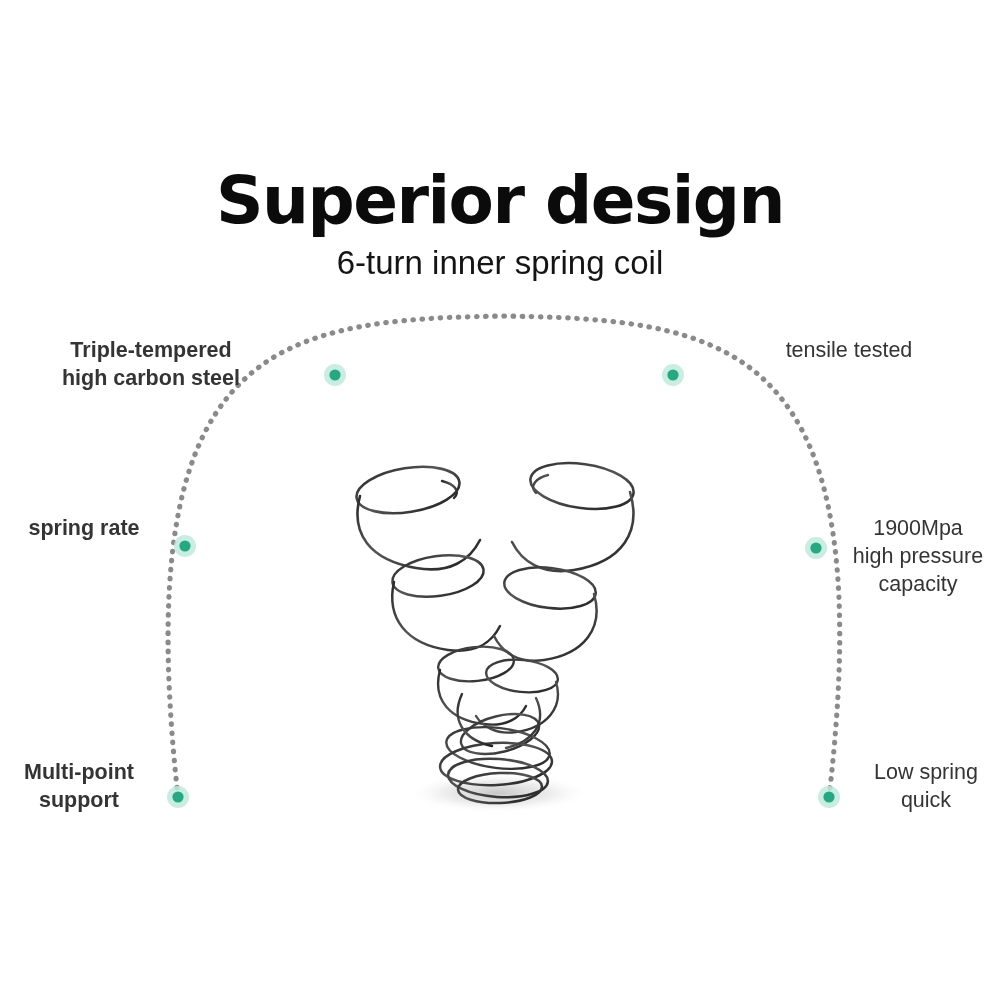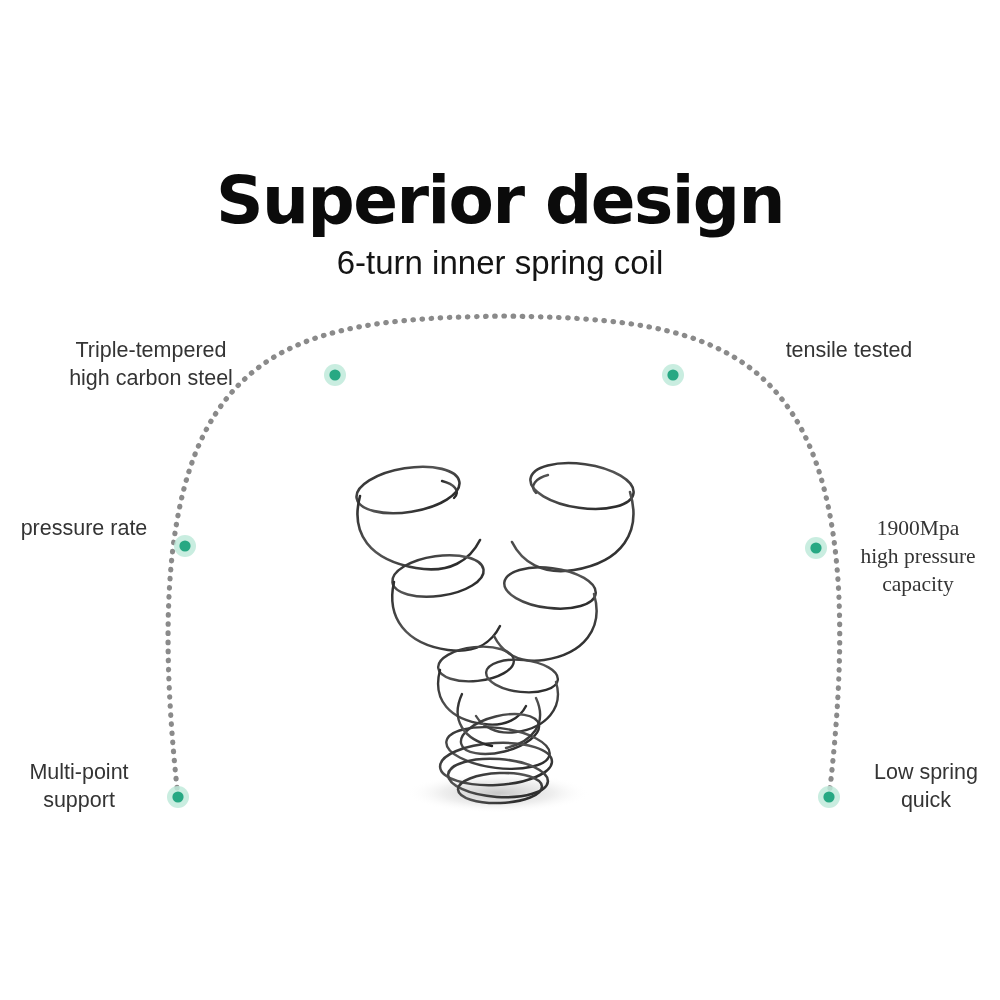--- a/index.html
+++ b/index.html
@@ -39,29 +39,29 @@
   .label{
     position:absolute;
     font-family:"Liberation Sans", sans-serif;
     font-size:21.5px;
     line-height:28px;
     color:#343434;
     white-space:nowrap;
   }
   .label .ln{display:block;}
   .label.right{text-align:left;}
-  .label.left{text-align:right;}
+  .label.left{text-align:right;font-weight:bold;}
 
   
   .lbl-steel   { left:0px;   top:336px; width:302px; }
   .lbl-rebound { left:0px;   top:514px; width:168px; }
   .lbl-multi   { left:0px;   top:758px; width:158px; }
 
   .lbl-tensile { left:698px; top:336px; width:302px; }
-  .lbl-mpa     { left:836px; top:514px; width:164px;font-family:Liberation Serif, serif; }
+  .lbl-mpa     { left:836px; top:514px; width:164px; }
   .lbl-sound   { left:852px; top:758px; width:148px; }
 
   
   .lbl-tensile .ln, .lbl-mpa .ln, .lbl-sound .ln{text-align:center;}
   .lbl-steel .ln, .lbl-rebound .ln, .lbl-multi .ln{text-align:center;}
 
   
   #arc-svg{position:absolute;left:0;top:0;width:1000px;height:1000px;}
 
   .marker-halo{fill:#bfeadb;opacity:.85;}
@@ -126,21 +126,21 @@
   <div class="label left lbl-steel">
     <span class="ln">Triple-tempered</span>
     <span class="ln">high carbon steel</span>
   </div>
 
   <div class="label right lbl-tensile">
     <span class="ln">tensile tested</span>
   </div>
 
   <div class="label left lbl-rebound">
-    <span class="ln">pressure rate</span>
+    <span class="ln">spring rate</span>
   </div>
 
   <div class="label right lbl-mpa">
     <span class="ln">1900Mpa</span>
     <span class="ln">high pressure</span>
     <span class="ln">capacity</span>
   </div>
 
   <div class="label left lbl-multi">
     <span class="ln">Multi-point</span>

